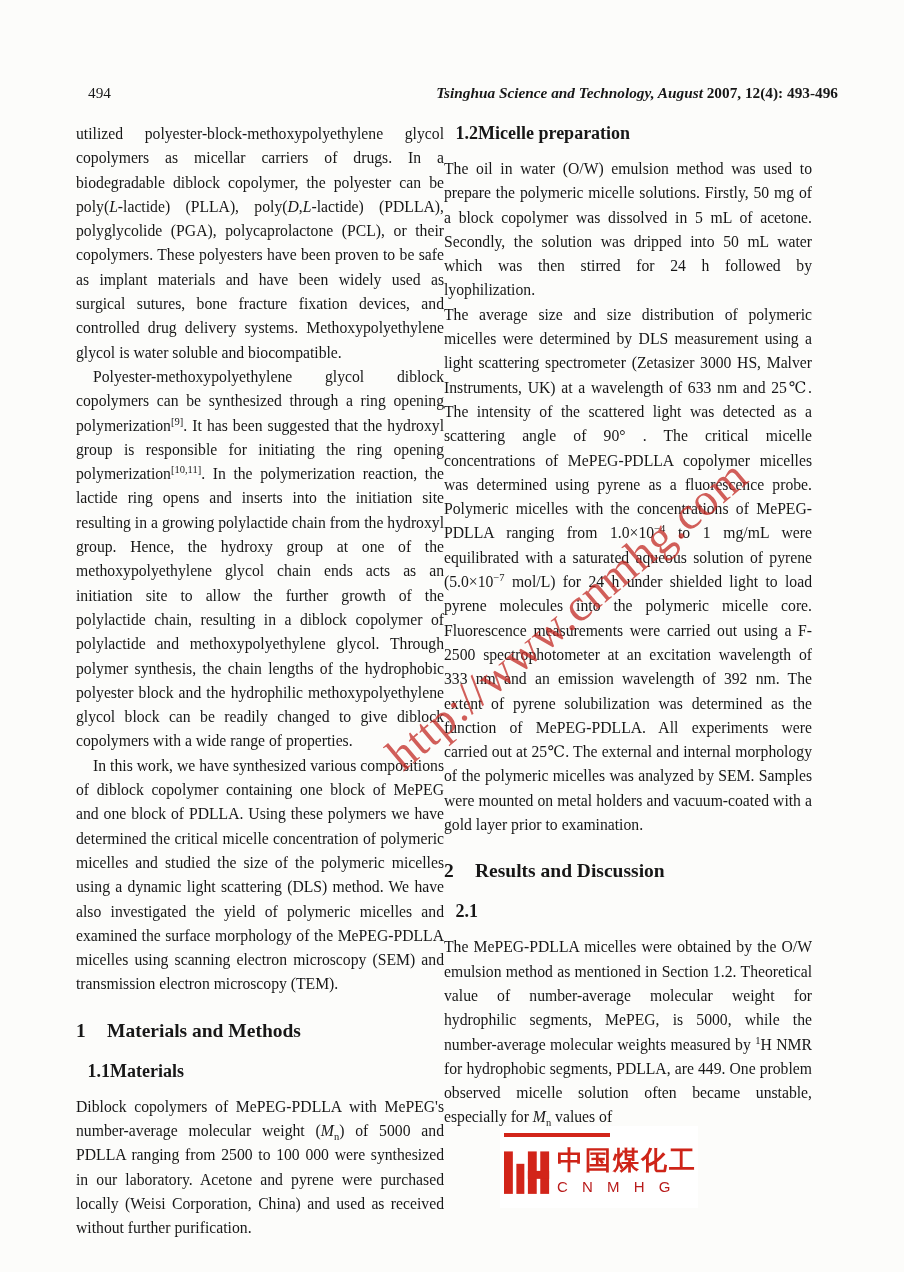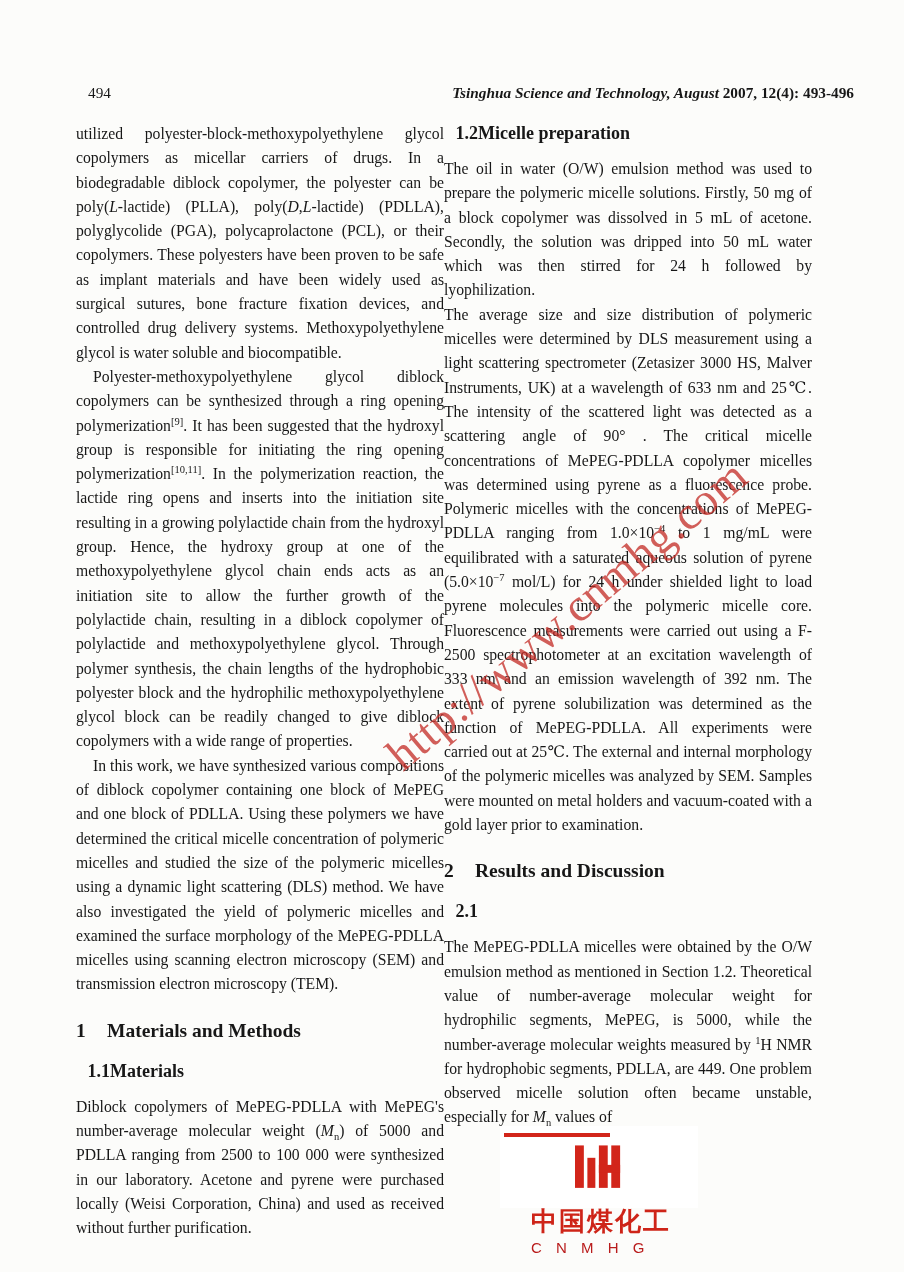--- a/index.html
+++ b/index.html
@@ -6,21 +6,21 @@
   .page {
     position:relative;
     width:904px; height:1272px;
     background:#fcfcfa;
     overflow:hidden;
     font-family:"Liberation Serif","DejaVu Serif",serif;
     color:#171717;
   }
   
   .header {
-    position:absolute; top:84px; left:88px; right:50px;
+    position:absolute; top:84px; left:88px; right:66px;
     display:flex; justify-content:space-between; align-items:baseline;
     font-size:15.3px;
   }
   .page-num { font-weight:400; }
   .journal { font-weight:700;margin-left:25px; }
   .journal .jt-italic { font-style:italic; }
   
   .columns {
     position:absolute; top:122px; left:76px;
     display:flex; 
@@ -58,21 +58,21 @@
     pointer-events:none;
     white-space:nowrap;
   }
   
   .logo-box {
     position:absolute; left:500px; top:1126px;
     width:198px; height:82px;
     background:#ffffff;
     z-index:4;
     display:flex; align-items:center;
-    padding-left:4px; box-sizing:border-box;flex-direction:column;
+    padding-left:4px; box-sizing:border-box;
   }
   .logo-strike {
     position:absolute; left:4px; top:7px; width:106px; height:4px;
     background:#d2251a;
   }
   .logo-mark { flex:0 0 auto; margin-right:7px; margin-top:10px; }
   .logo-text { display:flex; flex-direction:column; margin-top:10px; }
   .logo-cn {
     font-family:"DejaVu Sans","Liberation Sans",sans-serif;
     font-size:26px; line-height:30px; font-weight:700;

